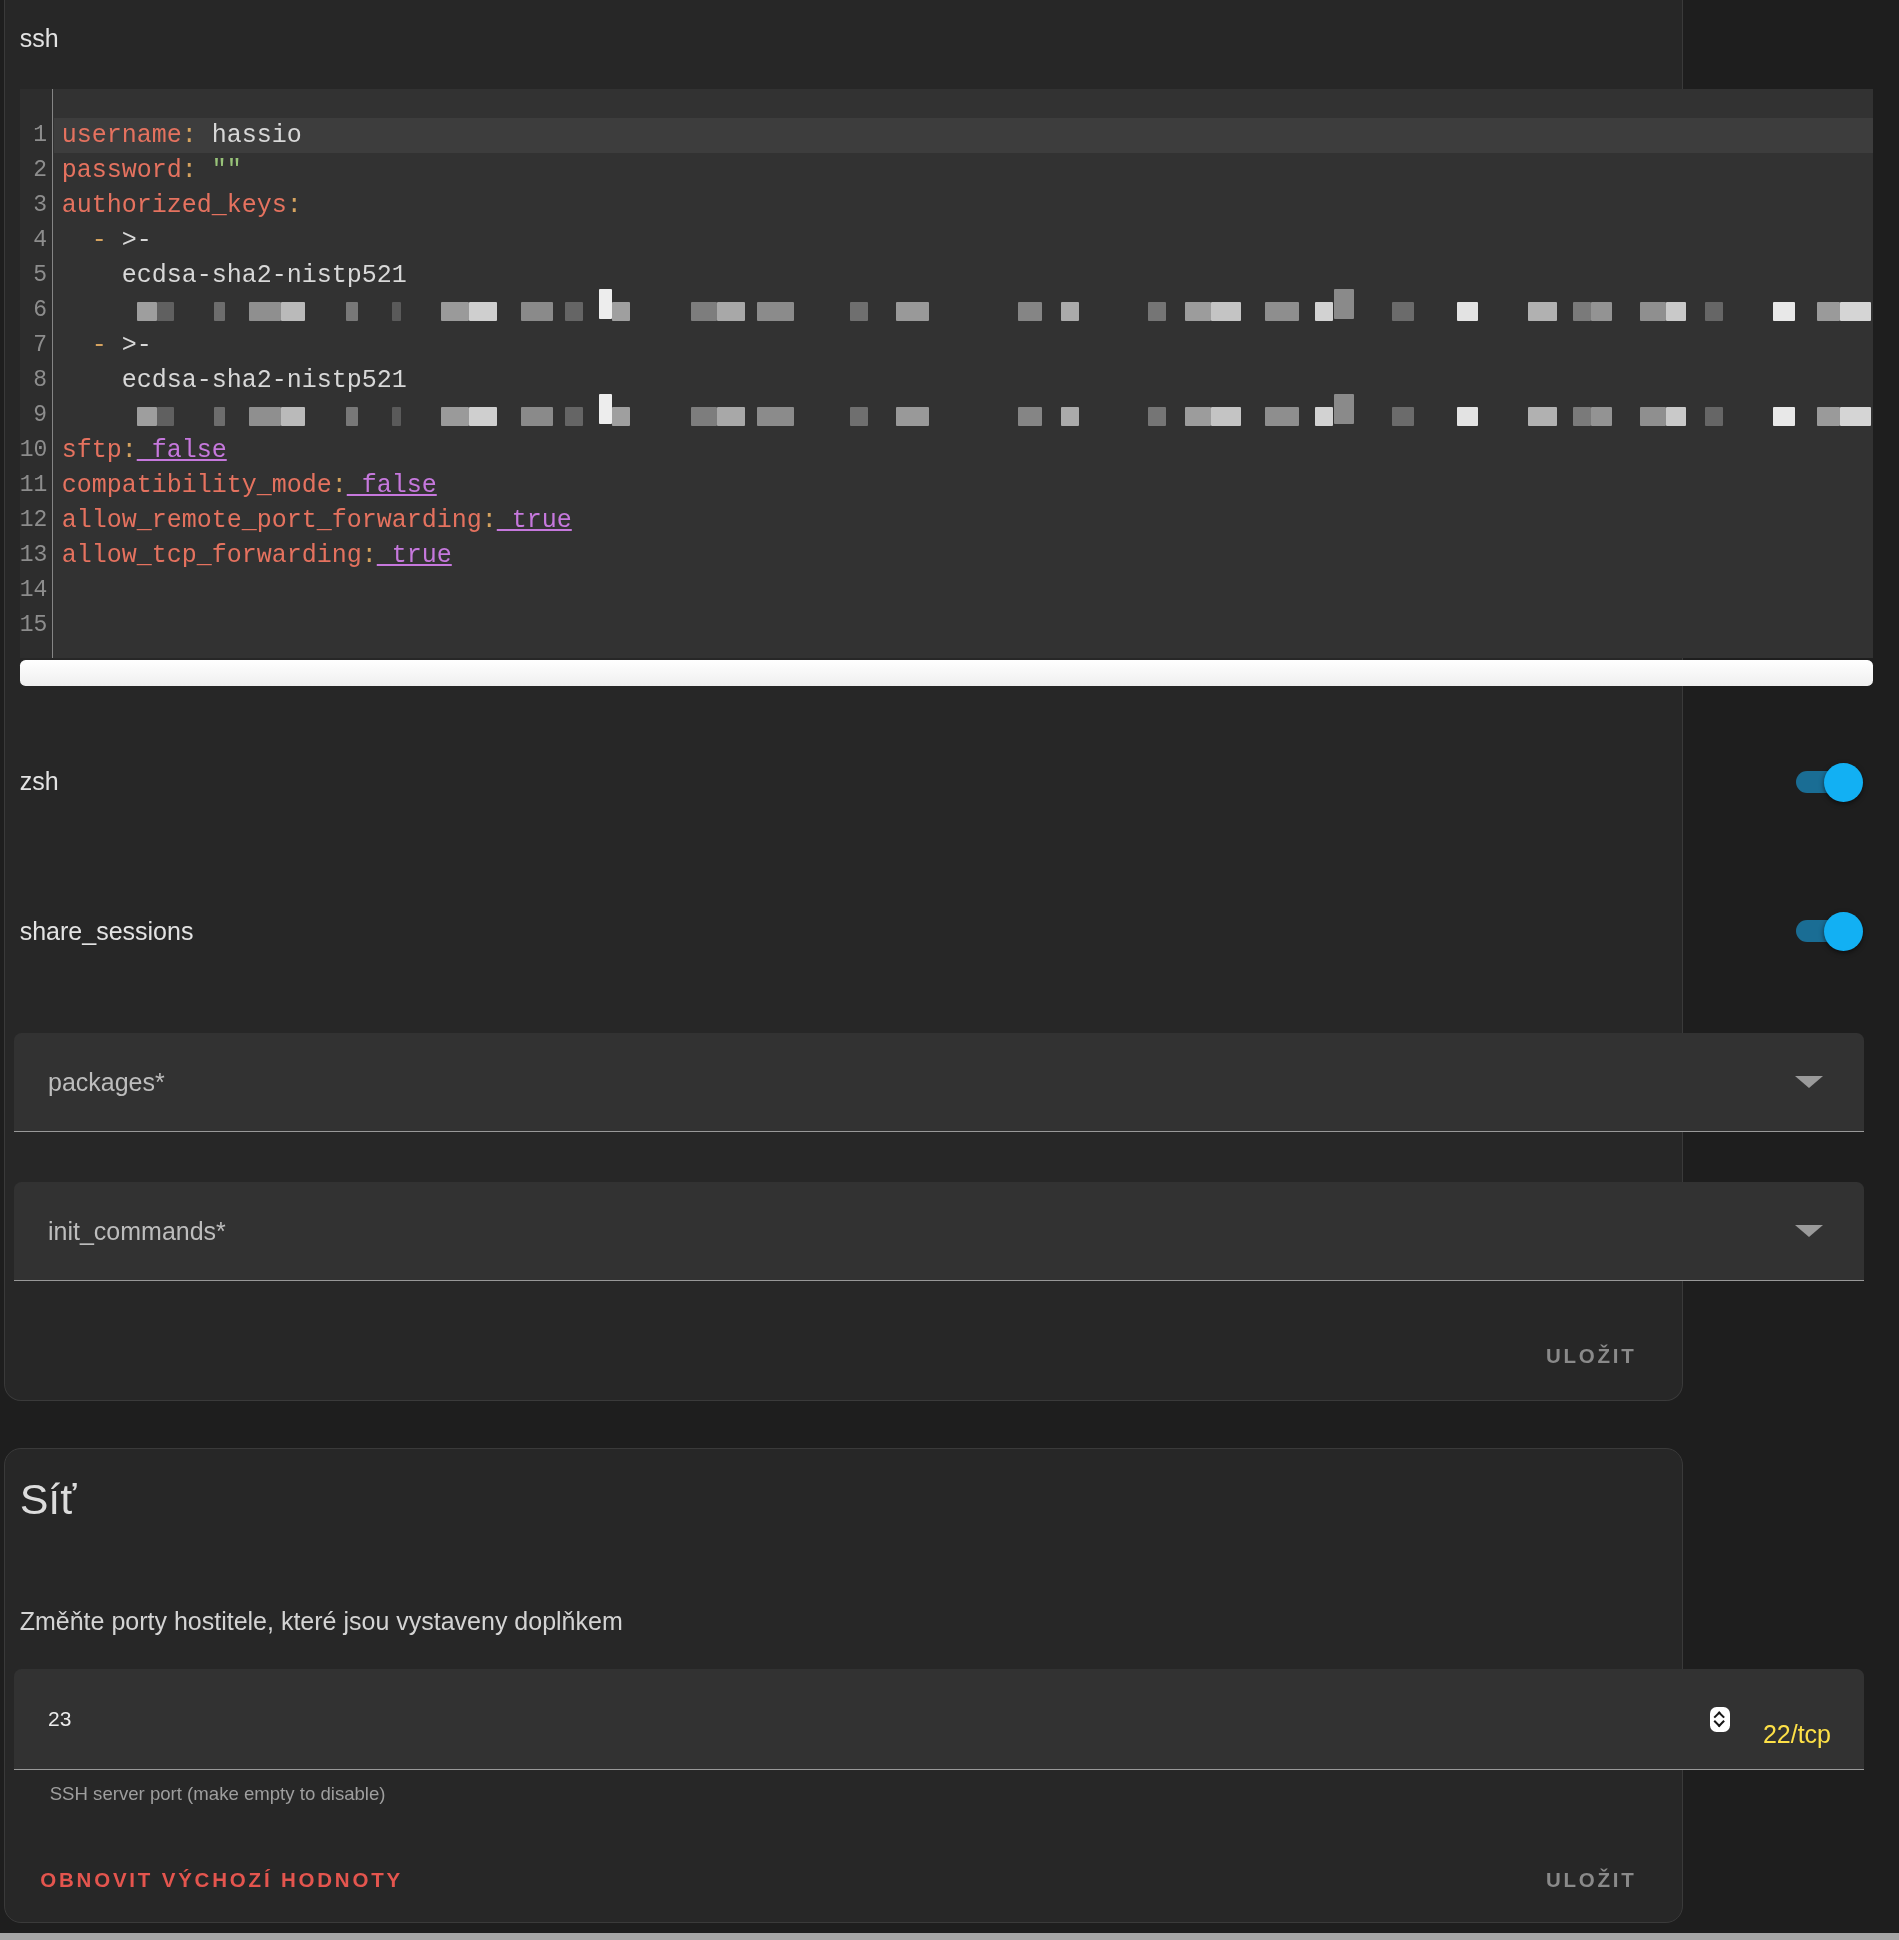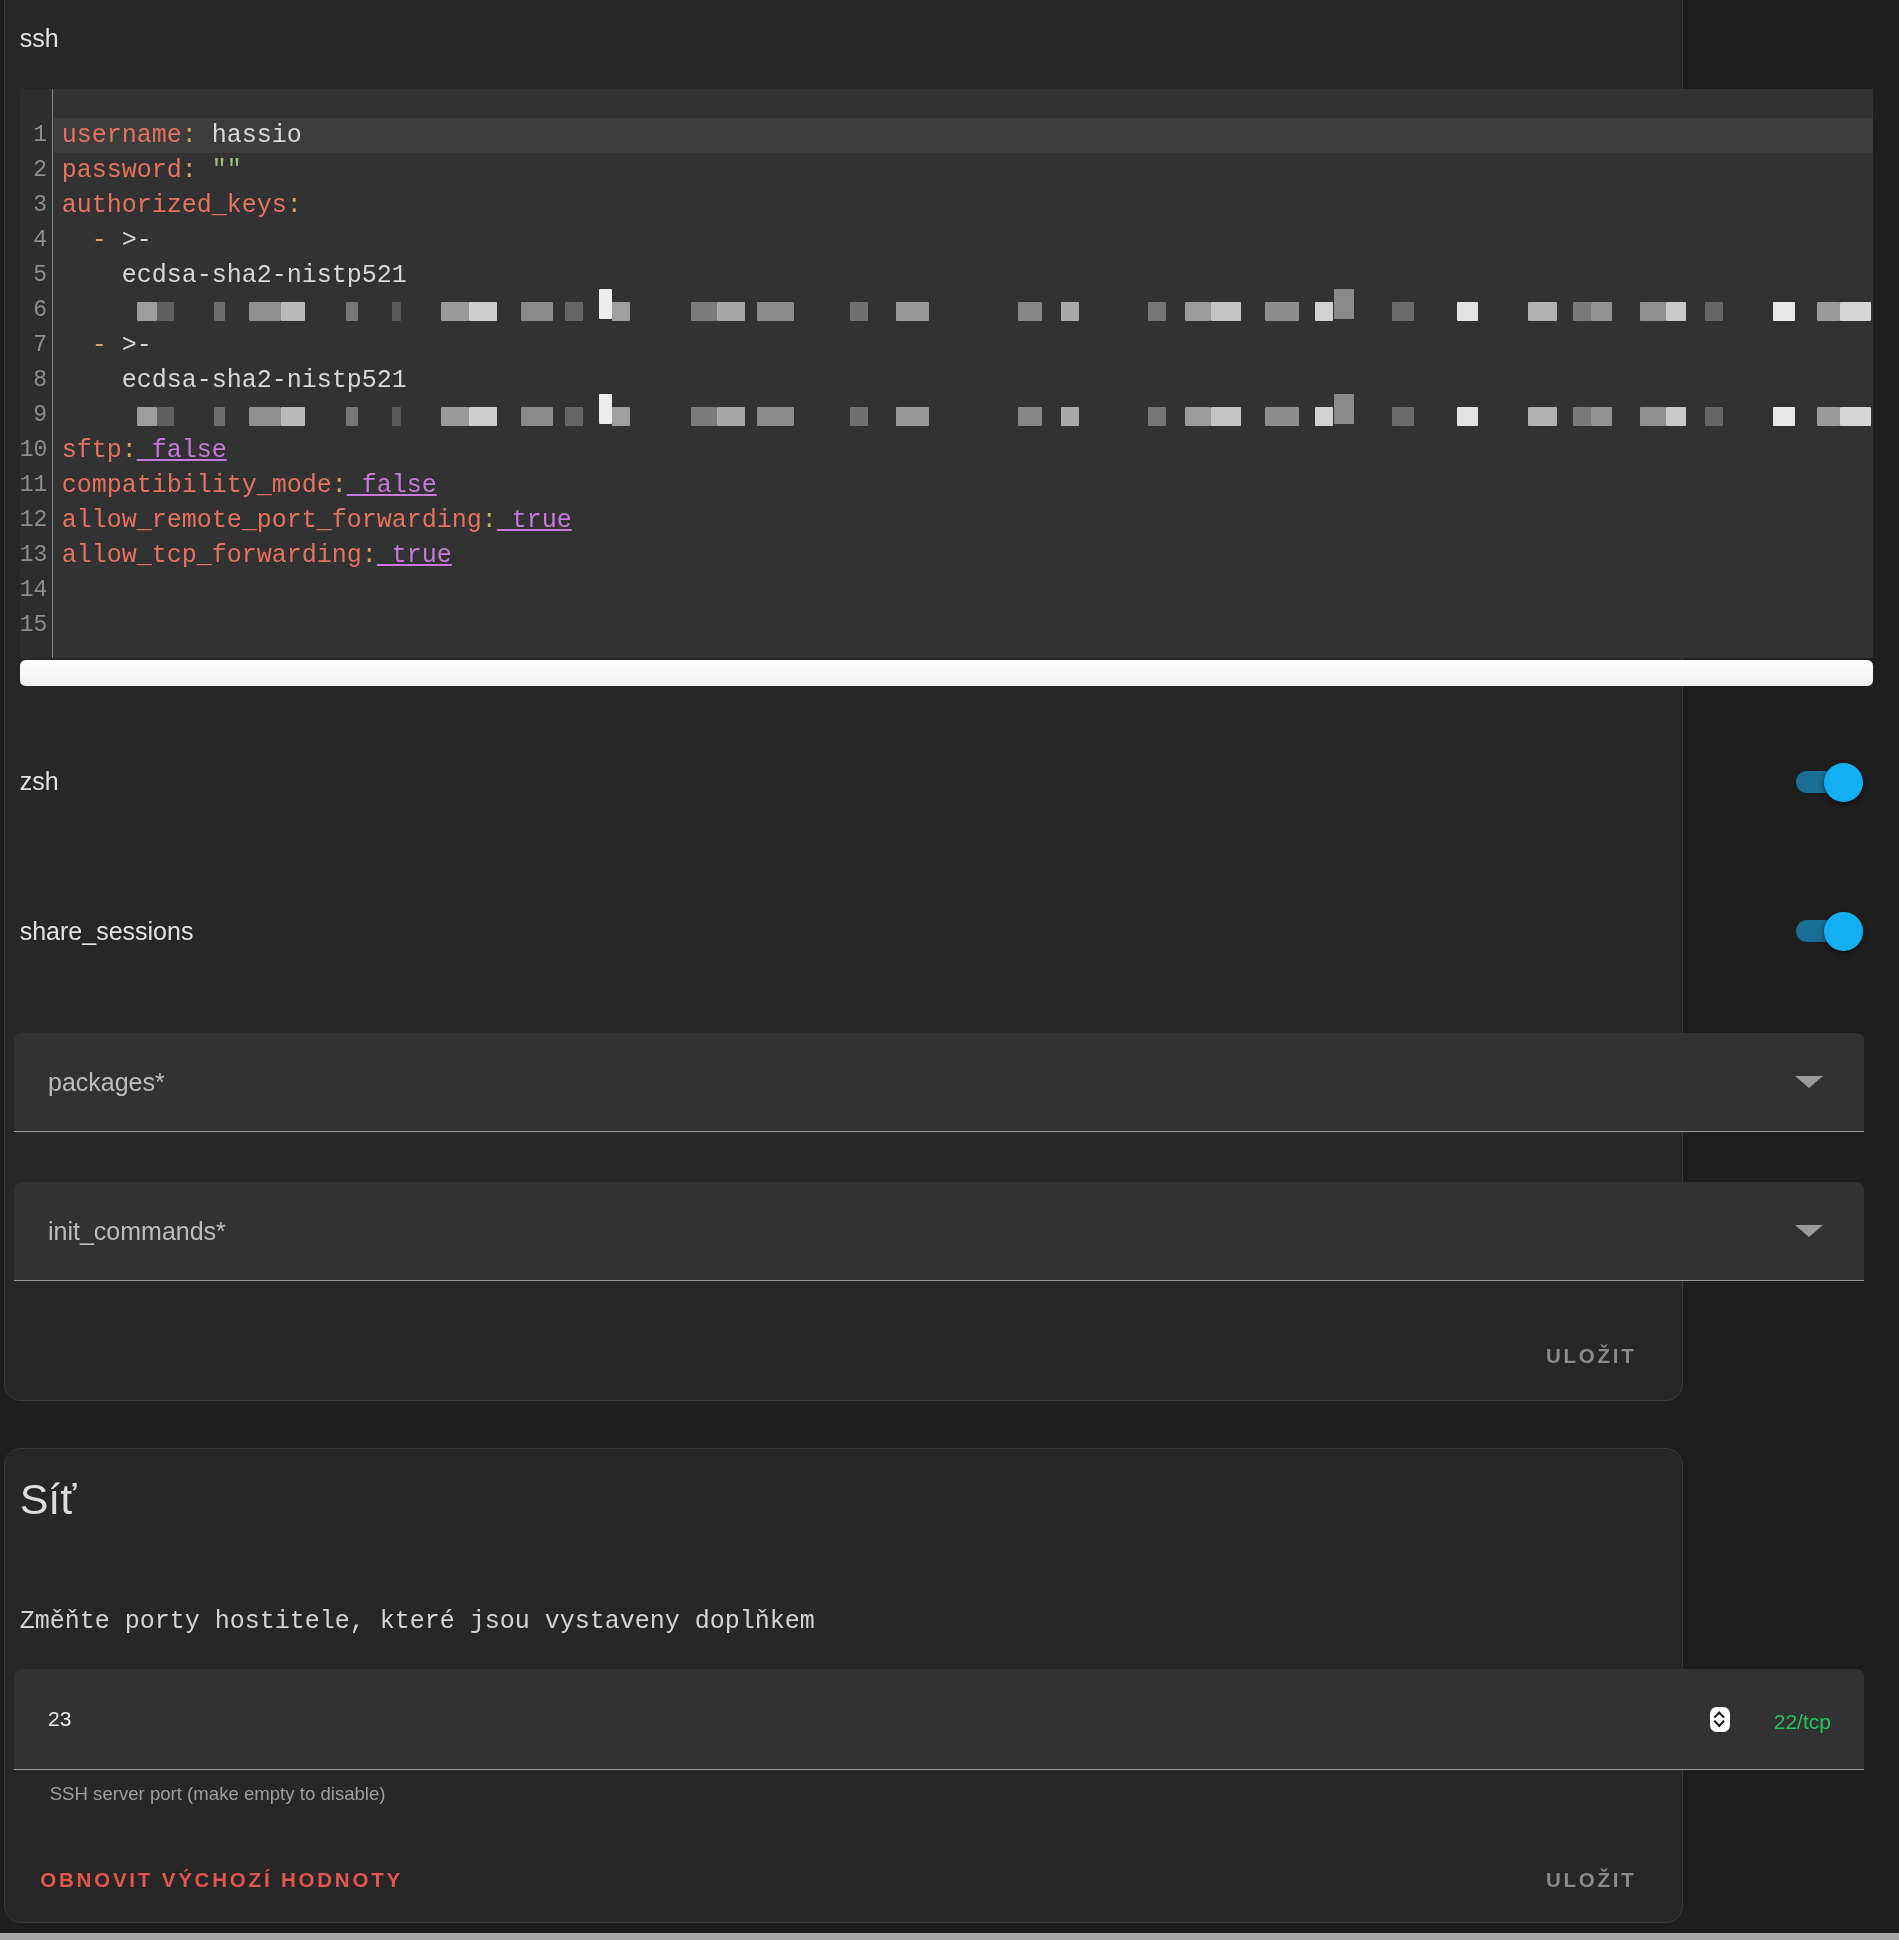--- a/index.html
+++ b/index.html
@@ -65,35 +65,35 @@
   
   .text-btn { background: none; border: none; font-family: "Liberation Sans", sans-serif;
               font-size: 20.5px; font-weight: 700; letter-spacing: 2.8px; cursor: pointer;
               padding: 11.2px 15px; border-radius: 5.6px; }
   .btn-muted  { color: #8a8a8a; }
   .btn-danger { color: var(--danger); }
 
   
   .net-title { position: absolute; left: 15px; top: 26px; font-size: 43px; font-weight: 400;
                color: #dcdcdc; }
-  .net-desc  { position: absolute; left: 15px; top: 158px; font-size: 25px; color: #d4d4d4; font-family: Liberation Mono, monospace; }
+  .net-desc  { position: absolute; left: 15px; top: 158px; font-size: 25px; color: #d4d4d4; }
   .port-field { position: absolute; left: 9.3px; top: 220px; width: 1850px; height: 101px;
                 background: #323232; border-radius: 7.5px 7.5px 0 0;
                 border-bottom: 1.9px solid #999999; }
   .port-input { position: absolute; left: 34px; top: 0; width: 1398px; height: 100%;
                 background: transparent; border: none; outline: none;
                 font-family: "Liberation Sans", sans-serif; font-size: 21px; color: #ececec; }
   .stepper { position: absolute; left: 1696px; top: 38px; width: 19.6px; height: 25px;
              background: #ffffff; border-radius: 6.5px; cursor: pointer; }
   .stepper i { position: absolute; left: 4.7px; width: 8.4px; height: 8.4px; border-style: solid;
                border-color: #161616; border-width: 2.8px 0 0 2.8px; }
   .stepper .up   { top: 5.6px;  transform: rotate(45deg); }
   .stepper .down { top: 10.3px; transform: rotate(225deg); }
-  .port-suffix { position: absolute; right: 33px; top: 3px; height: 100%;
-                 display: flex; align-items: center; font-size: 21px; color: #22c55e; }
+  .port-suffix { position: absolute; right: 33px; top: 15px; height: 100%;
+                 display: flex; align-items: center; font-size: 25px; color: #fde047; }
   .port-helper { position: absolute; left: 45px; top: 334px; font-size: 18.6px; color: #9e9e9e; }
 
   .actions1 { position: absolute; right: 30px; top: 1333px; }
   .actions2-left  { position: absolute; left: 20.5px;  top: 408px; }
   .actions2-right { position: absolute; right: 30px; top: 408px; }
 
   .bottom-band { position: absolute; left: 0; top: 1933px; width: 1900px; height: 7.5px;
                  background: #a6a6a6; }
 </style>
 </head>

